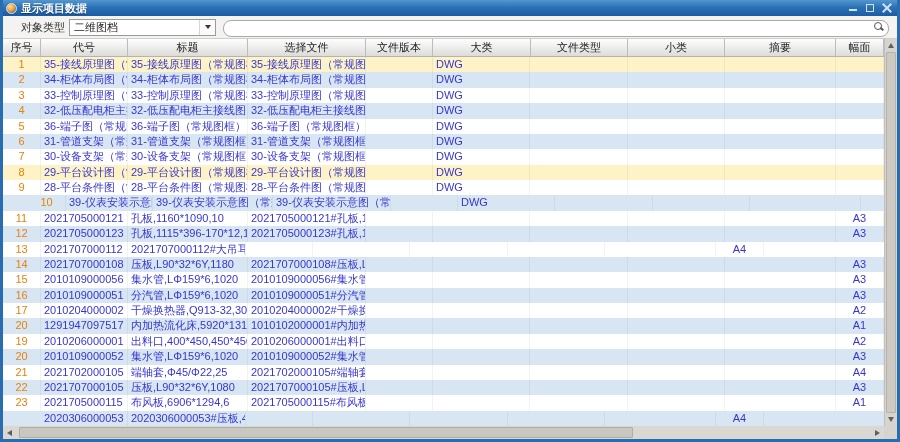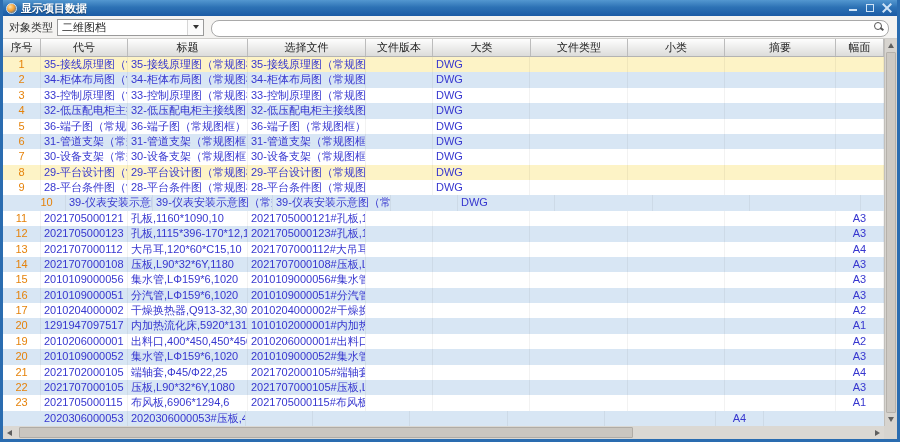--- a/index.html
+++ b/index.html
@@ -19,21 +19,21 @@
     border:1px solid #cfe3f6; }
   .title { color:#fff; font-size:11px; font-weight:bold; text-shadow:0 1px 1px rgba(0,0,0,.45); }
   .win-controls { margin-left:auto; margin-right:5px; display:flex; gap:7px; align-items:center; }
   .wbtn { position:relative; width:10px; height:10px; display:inline-block; cursor:default; }
   .wbtn-min::after { content:""; position:absolute; left:1px; right:1px; bottom:2px; height:2px; background:#cfe3f6; }
   .wbtn-max::after { content:""; position:absolute; inset:1px; border:1.5px solid #cfe3f6; }
   .wbtn-close::before, .wbtn-close::after { content:""; position:absolute; left:-1px; top:4px; width:12px; height:2px; background:#cfe3f6; }
   .wbtn-close::before { transform:rotate(45deg); }
   .wbtn-close::after  { transform:rotate(-45deg); }
   
-  .toolbar { height:23px; display:flex; align-items:center; background:#f4f3f1; border-bottom:1px solid #cfcecb; padding-left:6px; }
+  .toolbar { height:23px; display:flex; align-items:center; background:#f4f3f1; border-bottom:1px solid #cfcecb; padding-left:18px; }
   .obj-label { font-size:11px; color:#333; flex:0 0 auto; }
   .combo { width:147px; height:17px; margin-left:4px; background:#fff; border:1px solid #9a9a9a; display:flex; align-items:center; flex:0 0 auto; }
   .combo-value { flex:1; font-size:11px; color:#222; padding:0 4px; white-space:nowrap; overflow:hidden; }
   .combo-btn { width:16px; height:100%; display:flex; align-items:center; justify-content:center; border-left:1px solid #d6d6d6; background:#fbfbfb; }
   .tri-down { width:0; height:0; border-left:3.5px solid transparent; border-right:3.5px solid transparent; border-top:4px solid #333; }
   .searchwrap { position:relative; flex:1; height:17px; margin:0 8px 0 7px; }
   .search { width:100%; height:100%; border:1px solid #a9a9a9; border-radius:8px; padding:0 22px 0 8px; font-size:11px; outline:none; background:#fff; }
   .mag { position:absolute; right:7px; top:3px; width:8px; height:8px; border:1.5px solid #555; border-radius:50%; }
   .mag::after { content:""; position:absolute; width:4px; height:1.5px; background:#555; right:-3px; bottom:-1px; transform:rotate(40deg); }
   
@@ -247,21 +247,20 @@
             <div class="cell c4" style="width: 67px;"></div>
             <div class="cell c5" style="width: 97px;"></div>
             <div class="cell c6" style="width: 98px;"></div>
             <div class="cell c7" style="width: 97px;"></div>
             <div class="cell c8" style="width: 111px;"></div>
             <div class="cell c9" style="width: 48px;">A3</div>
           </div>
           <div class="row r-white">
             <div class="cell c0" style="width: 38px;">13</div>
             <div class="cell c1" style="width: 87px;">2021707000112</div>
-            <div class="cell c2" style="width: 120px;">大吊耳,120*60*C15,10</div>
             <div class="cell c3" style="width: 118px;">2021707000112#大吊耳,1...</div>
             <div class="cell c4" style="width: 67px;"></div>
             <div class="cell c5" style="width: 97px;"></div>
             <div class="cell c6" style="width: 98px;"></div>
             <div class="cell c7" style="width: 97px;"></div>
             <div class="cell c8" style="width: 111px;"></div>
             <div class="cell c9" style="width: 48px;">A4</div>
           </div>
           <div class="row r-blue">
             <div class="cell c0" style="width: 38px;">14</div>

